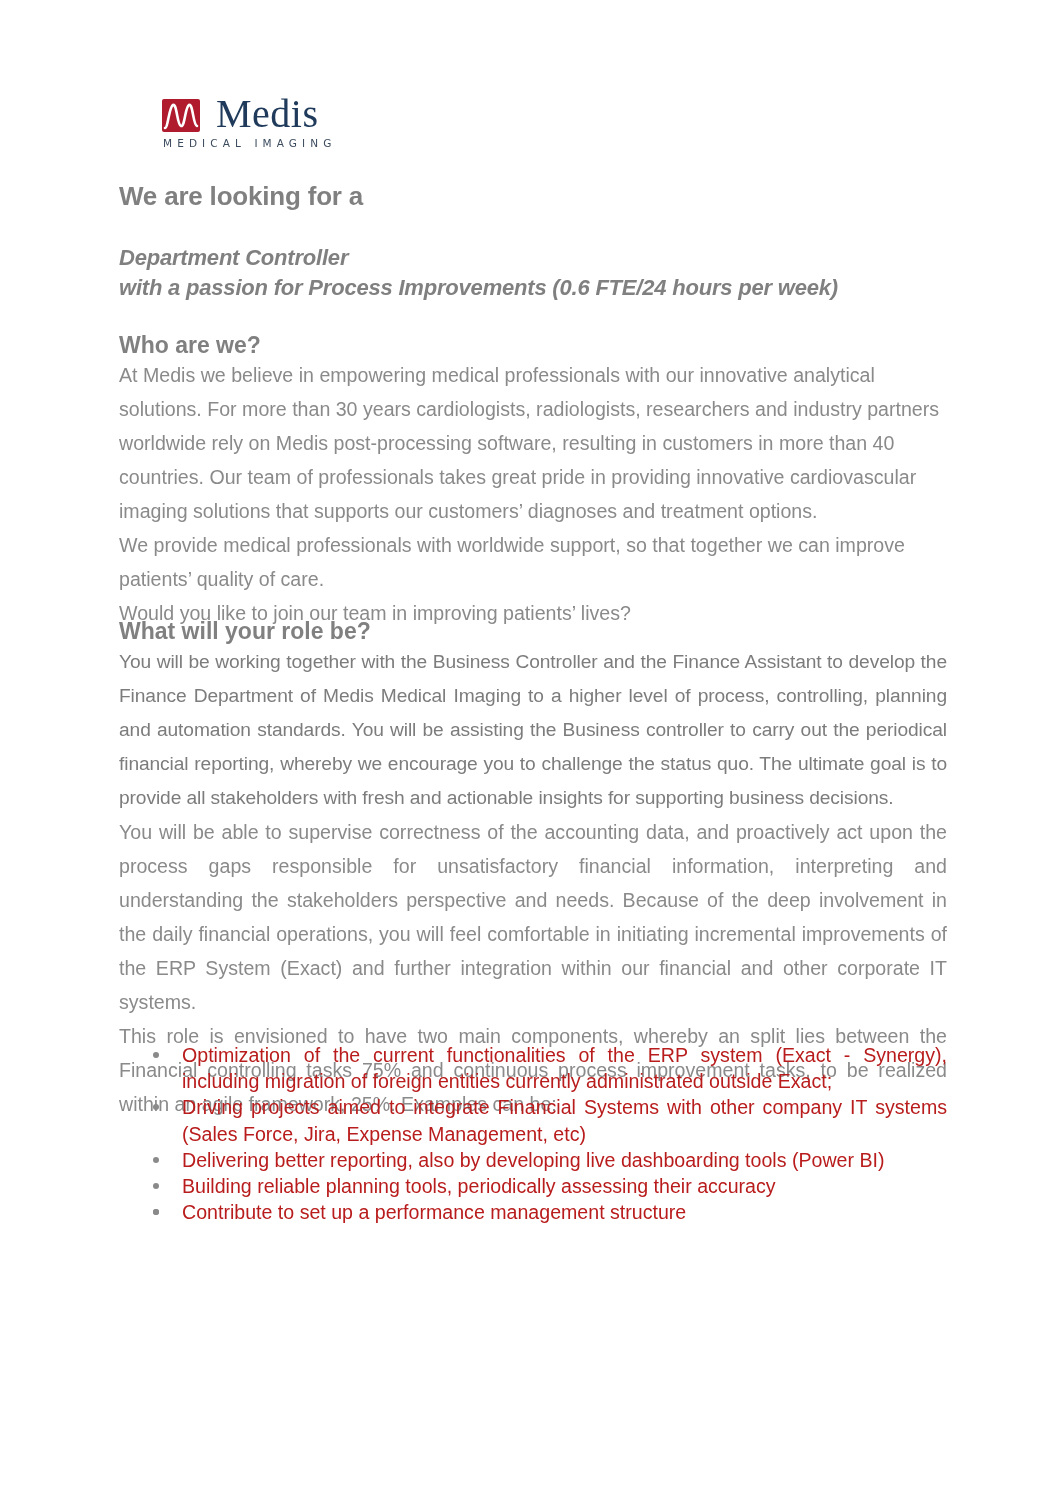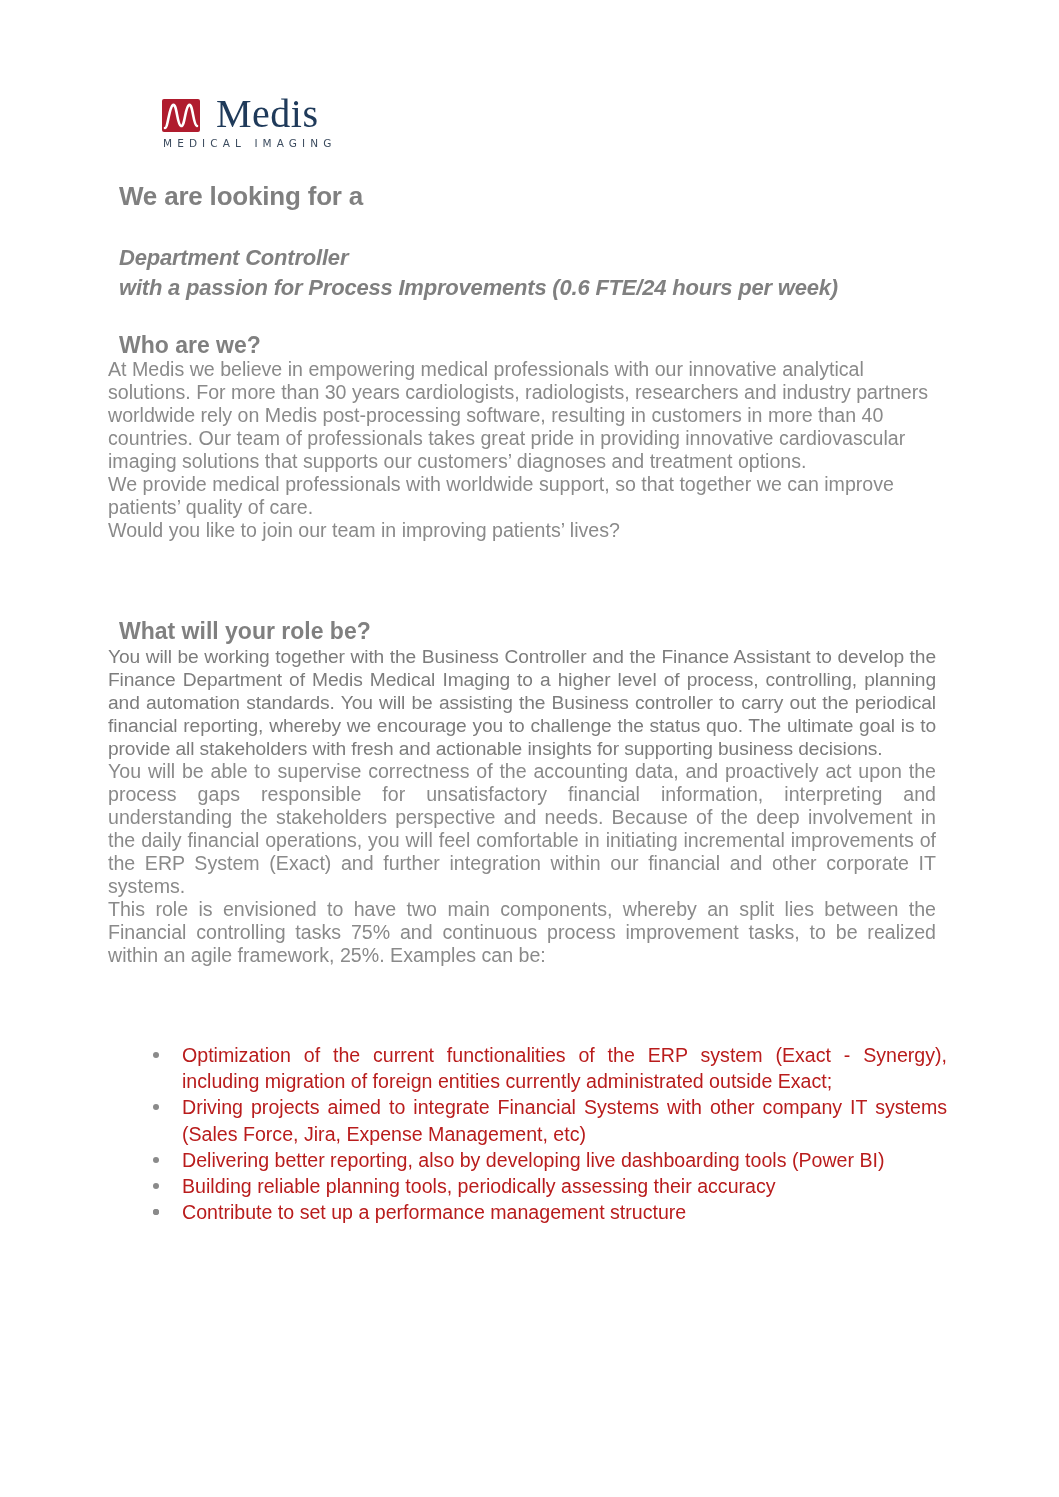--- a/index.html
+++ b/index.html
@@ -79,24 +79,24 @@
       position: absolute;
       left: 119px;
       font-size: 23px;
       font-weight: bold;
       color: #808080;
       line-height: 28px;
       text-align: right;
     }
     .para {
       position: absolute;
-      left: 108px;
+      left: 119px;
       width: 828px;
       font-size: 19.6px;
-      line-height: 23px;
+      line-height: 34px;
       color: #8a8a8a;
     }
     .para p { margin: 0; }
     .justify { text-align: justify; text-align-last: left; }
     .role-first {
       color: #7c7c7c;
       font-size: 19.2px;
       letter-spacing: -0.1px;
     }
 

